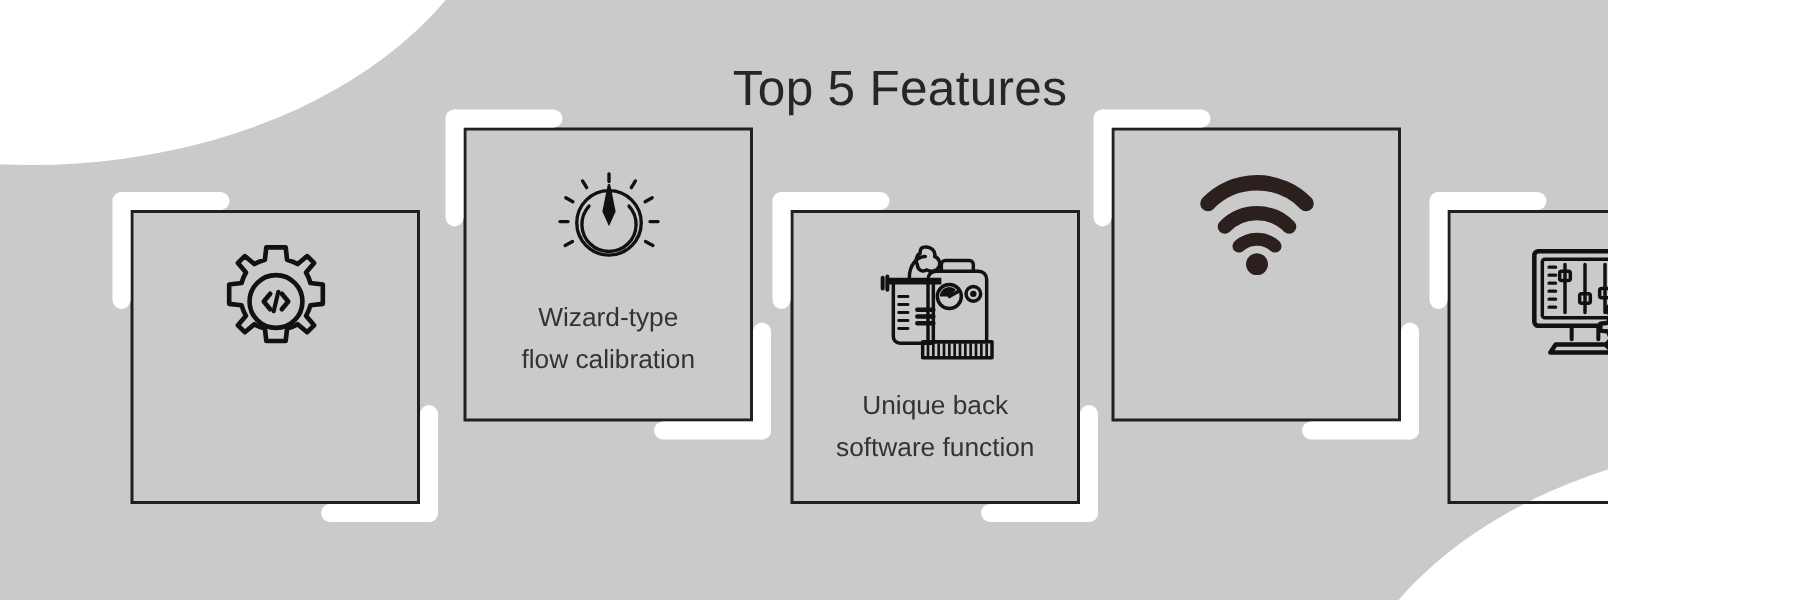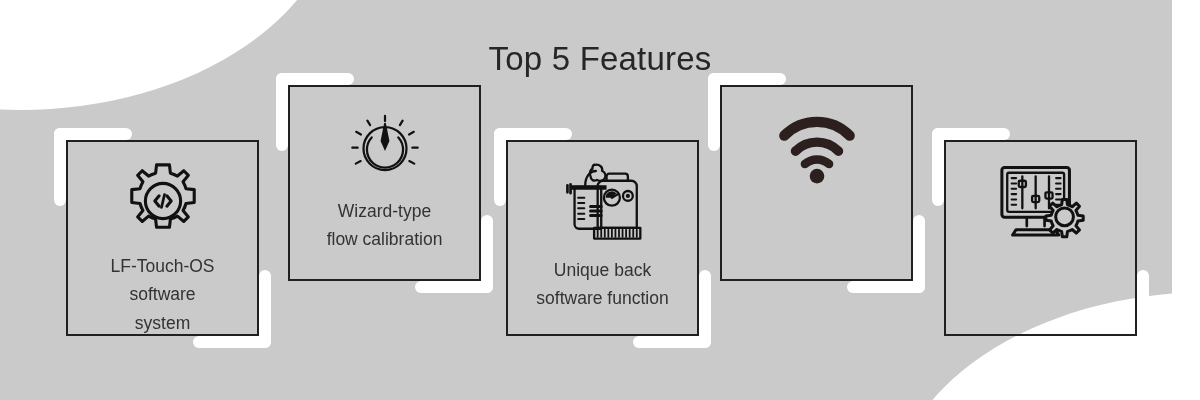--- a/index.html
+++ b/index.html
@@ -3,21 +3,21 @@
 <meta charset="utf-8">
 <title>Top 5 Features</title>
 <style>
   html, body {
     margin: 0;
     padding: 0;
     background: #ffffff;
   }
   #canvas {
     position: relative;
-    width: 1172px;
+    width: 1072px;
     height: 400px;
     overflow: hidden;
     background: #fca5a5;
     font-family: "Liberation Sans", sans-serif;
   }
   
   .bg-plate {
     position: absolute;
     inset: 0;
     background: #cacaca;
@@ -54,20 +54,21 @@
     letter-spacing: 0.2px;
     white-space: nowrap;
   }
 
   
   .card {
     position: absolute;
     width: 193px;
     height: 196px;
     box-sizing: border-box;
+    margin-left: 21px;
   }
   .card-frame {
     position: absolute;
     inset: 0;
     border: 2px solid #231f1e;
     box-sizing: border-box;
   }
   
   .bracket {
     position: absolute;
@@ -143,23 +144,20 @@
     <div class="card-inner">
       <svg class="card-icon" viewBox="0 0 100 100">
         <g fill="none" stroke="#111111" stroke-width="3.6" stroke-linejoin="round" stroke-linecap="round">
           <path d="M50 8 l7.5 0 1.1 9.6 a34 34 0 0 1 8.2 3.4 l7.4-6.2 5.3 5.3 -6.2 7.4 a34 34 0 0 1 3.4 8.2 l9.6 1.1 0 7.5 0 7.5 -9.6 1.1 a34 34 0 0 1 -3.4 8.2 l6.2 7.4 -5.3 5.3 -7.4-6.2 a34 34 0 0 1 -8.2 3.4 l-1.1 9.6 -7.5 0 -7.5 0 -1.1-9.6 a34 34 0 0 1 -8.2-3.4 l-7.4 6.2 -5.3-5.3 6.2-7.4 a34 34 0 0 1 -3.4-8.2 l-9.6-1.1 0-7.5 0-7.5 9.6-1.1 a34 34 0 0 1 3.4-8.2 l-6.2-7.4 5.3-5.3 7.4 6.2 a34 34 0 0 1 8.2-3.4 l1.1-9.6 z"></path>
           <circle cx="50" cy="50" r="20.5"></circle>
           <path d="M45.5 44 L40.5 50 L45.5 56"></path>
           <path d="M54.5 44 L59.5 50 L54.5 56"></path>
           <path d="M51.8 42.5 L48.2 57.5" stroke-width="3.2"></path>
         </g>
       </svg>
-      <div class="card-label">LF-Touch-OS
-software
-system</div>
     </div>
   </div>
 
   <div class="card" id="card-2">
     <div class="card-frame"></div>
     <div class="bracket tl">
         <span class="h"></span>
         <span class="v"></span>
       </div>
     <div class="bracket br">

